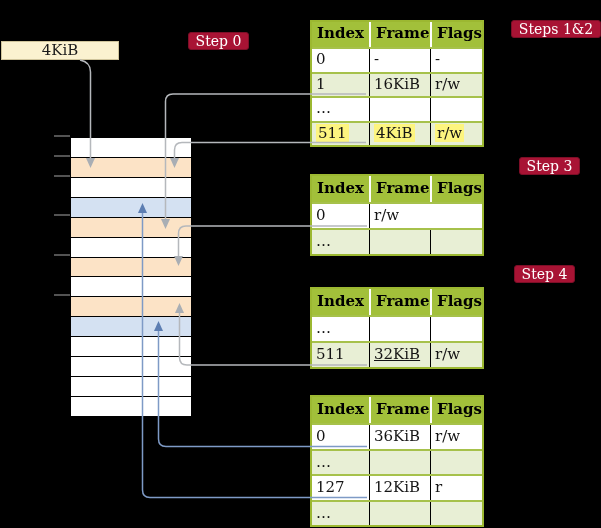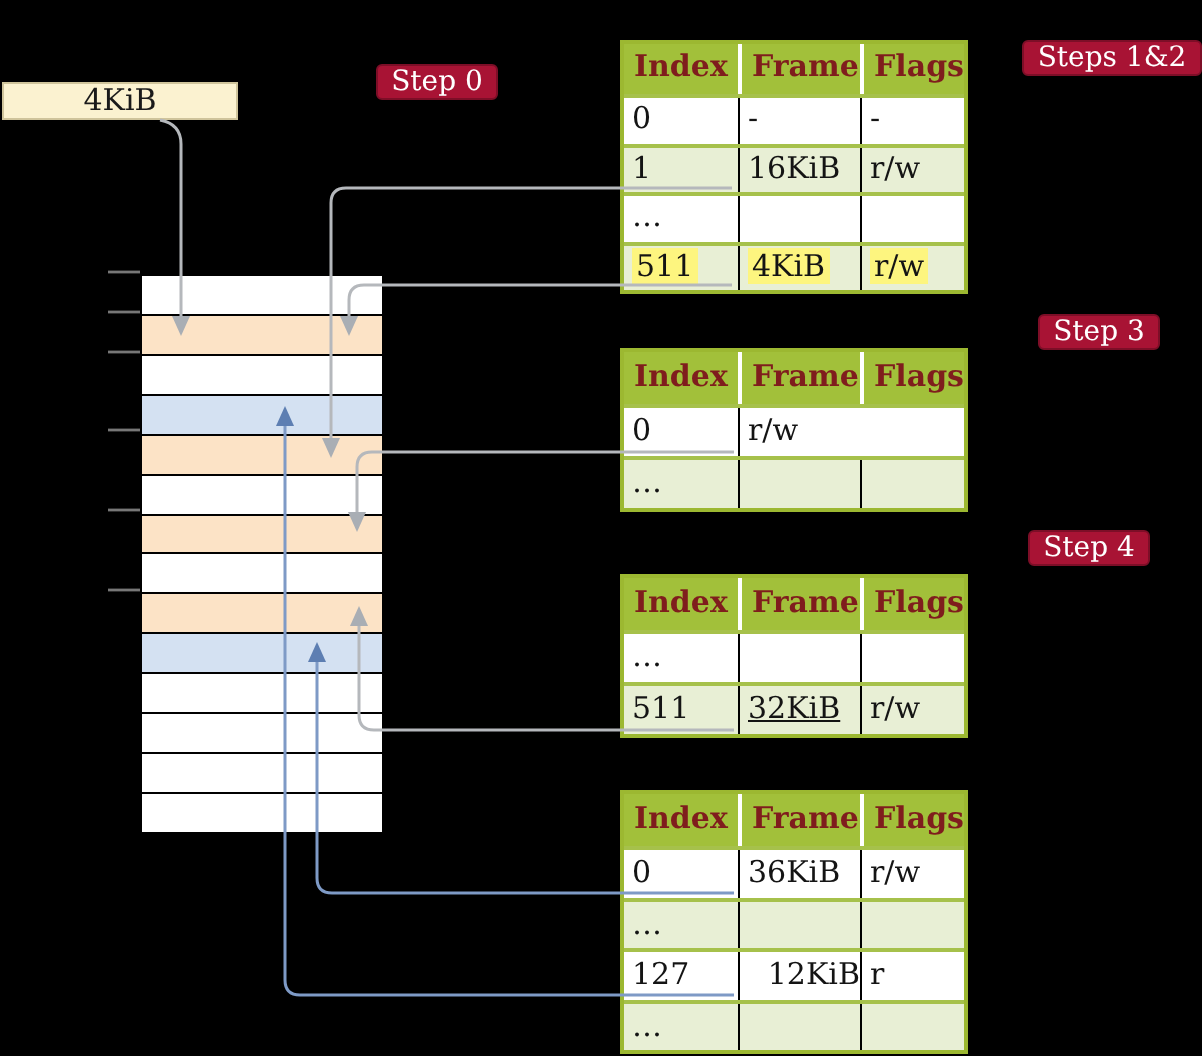--- a/index.html
+++ b/index.html
@@ -13,21 +13,21 @@
   .membox{position:absolute;display:flex;flex-direction:column;border:1px solid #000;}
   .memrow{flex:1;}
   .memrow + .memrow{border-top:1px solid #000;}
   .pt{position:absolute;border:2px solid var(--table-border);background:#fff;}
   .pt .tr{display:flex;box-sizing:border-box;}
   .pt .tr + .tr{border-top:2px solid var(--separator-green);}
   .pt .cell{box-sizing:border-box;padding:0 0 0 4px;overflow:hidden;white-space:nowrap;
             font-size:15px;color:#141414;}
   .pt .cell + .cell{border-left:1px solid #000;}
   .pt .tr.th{background:var(--header-green);}
-  .pt .tr.th .cell{color:#7f1d1d;font-weight:bold;padding-left:5px;}
+  .pt .tr.th .cell{color:#000000;font-weight:bold;padding-left:5px;}
   .pt .tr.th .cell + .cell{border-left:2px solid #fff;}
   .hl{background:var(--yellow-highlight);padding:0 2px;}
   svg.overlay{position:absolute;left:0;top:0;pointer-events:none;}
 </style>
 </head>
 <body style="background: rgb(0, 0, 0);">
 
 <div class="stage">
   <div class="kib-box" style="left: 1px; top: 41px; width: 118px; height: 19px; line-height: 17px;">4KiB</div>
   <div id="badges">
@@ -124,21 +124,21 @@
           <div class="cell" style="width: 61px; line-height: 22.5px;"><span>36KiB</span></div>
           <div class="cell" style="width: 52px; line-height: 22.5px;"><span>r/w</span></div>
         </div>
         <div class="tr" style="height: 25.5px; background: rgb(232, 239, 213);">
           <div class="cell" style="width: 57px; line-height: 22.5px;"><span>…</span></div>
           <div class="cell" style="width: 61px; line-height: 22.5px;"><span></span></div>
           <div class="cell" style="width: 52px; line-height: 22.5px;"><span></span></div>
         </div>
         <div class="tr" style="height: 25.5px; background: rgb(255, 255, 255);">
           <div class="cell" style="width: 57px; line-height: 22.5px;"><span>127</span></div>
-          <div class="cell" style="width: 61px; line-height: 22.5px; text-align: right;"><span>12KiB</span></div>
+          <div class="cell" style="width: 61px; line-height: 22.5px;"><span>12KiB</span></div>
           <div class="cell" style="width: 52px; line-height: 22.5px;"><span>r</span></div>
         </div>
         <div class="tr" style="height: 25.5px; background: rgb(232, 239, 213);">
           <div class="cell" style="width: 57px; line-height: 22.5px;"><span>…</span></div>
           <div class="cell" style="width: 61px; line-height: 22.5px;"><span></span></div>
           <div class="cell" style="width: 52px; line-height: 22.5px;"><span></span></div>
         </div>
       </div>
     </div>
   <svg id="overlay" class="overlay" width="601" height="528" viewBox="0 0 601 528">

